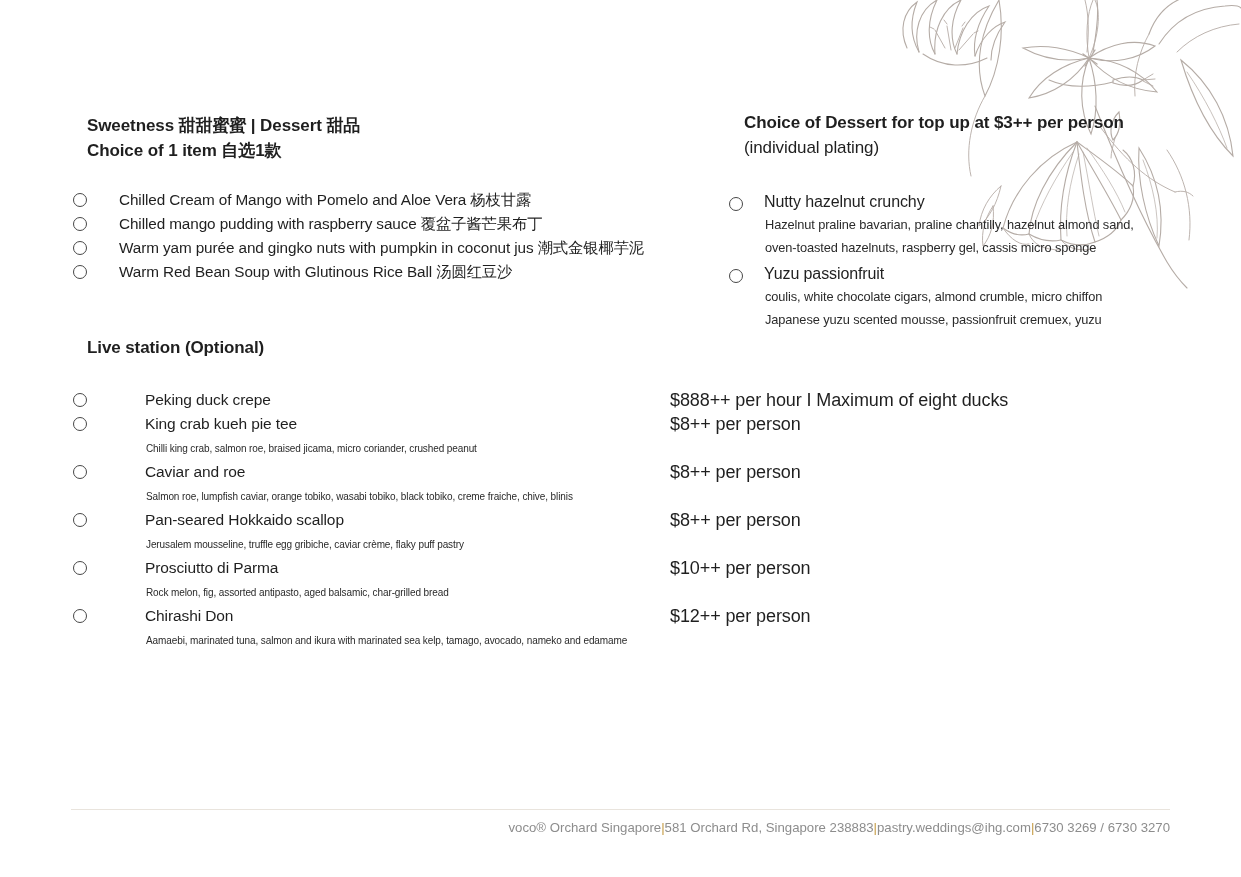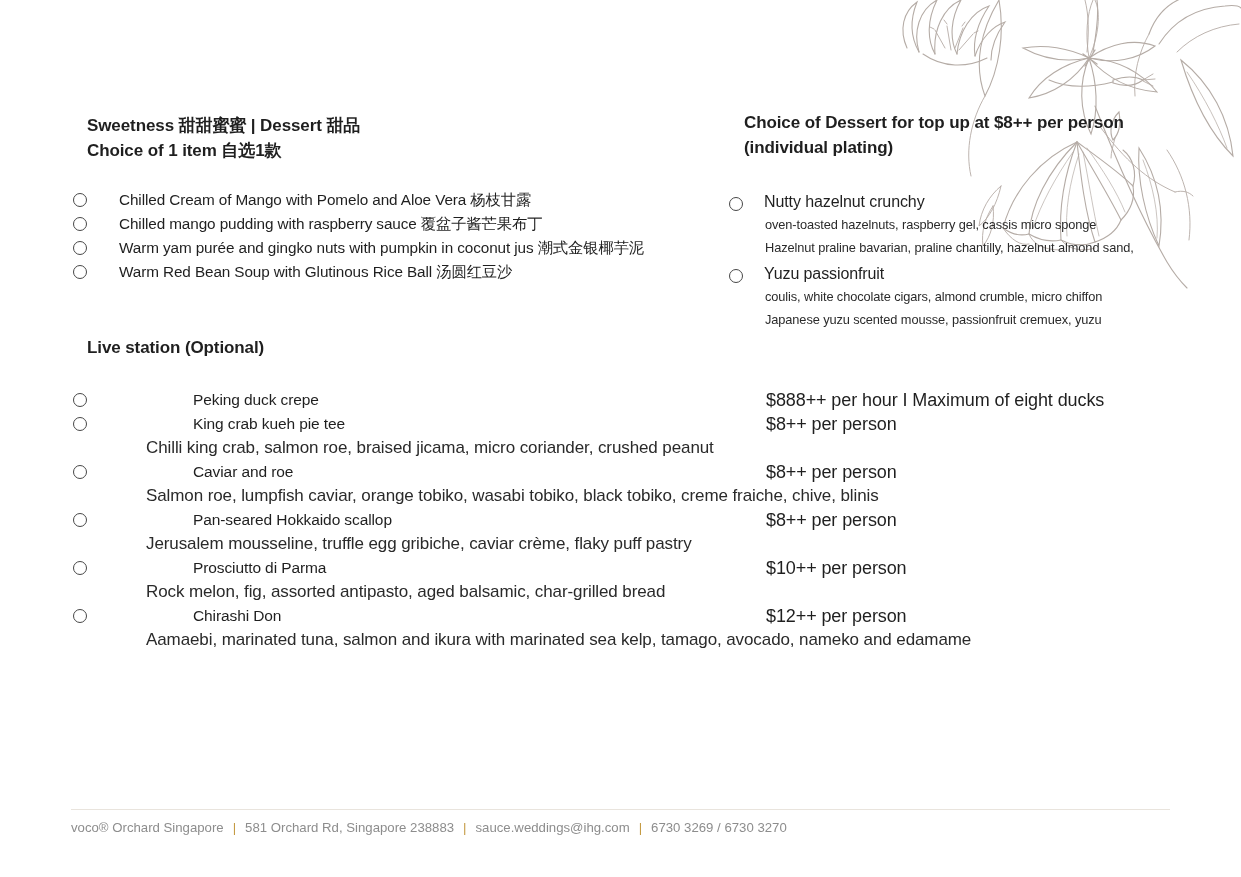--- a/index.html
+++ b/index.html
@@ -4,21 +4,21 @@
 <style>
   html,body{margin:0;padding:0;background:#ffffff;}
   .page{
     position:relative;width:1241px;height:877px;background:#fff;overflow:hidden;
     font-family:"Liberation Sans","DejaVu Sans",sans-serif;color:#1f1f1f;
     letter-spacing:-0.1px;
   }
   .decor{position:absolute;top:0;right:0;pointer-events:none;}
 
   h2{margin:16px;font-size:17px;line-height:25px;font-weight:bold;}
-  .subtitle-regular{font-weight:bold;}
+  .subtitle-regular{font-weight:normal;}
 
   
   .dessert{position:absolute;left:71px;top:97px;width:640px;}
   .dessert ul{list-style:none;margin:25px 0 0;padding:0;}
   .dessert li{display:flex;align-items:center;height:24px;padding-left:2px;font-size:15.3px;gap:12px;}
   .dessert li .radio{margin-right:20px;}
 
   .radio{
     display:inline-block;flex:0 0 auto;width:12px;height:12px;
     border:1.5px solid #474747;border-radius:50%;background:transparent;box-sizing:content-box;
@@ -27,32 +27,32 @@
   
   .topup{position:absolute;left:728px;top:94px;width:452px;}
   .topup .items{margin-top:27px;}
   .topup .head{display:flex;align-items:flex-end;height:24px;padding-left:1px;font-size:16px;}
   .topup .head .radio{margin-right:21px;}
   .topup .tdesc{margin-left:37px;margin-top:2px;font-size:12.8px;line-height:23px;color:#2a2a2a;}
 
   
   .live{position:absolute;left:71px;top:319px;width:1105px;}
   .live .lines{margin-top:28px;}
-  .iline{display:flex;align-items:center;height:24px;gap:48px;}
+  .iline{display:flex;align-items:center;height:24px;}
   .iline .radio{margin-left:2px;}
   .iline .name{margin-left:58px;width:525px;font-size:15.5px;}
   .iline .price{font-size:18px;white-space:nowrap;}
-  .dline{display:flex;align-items:center;height:24px;padding-left:75px;font-size:17px;color:#2a2a2a;}
+  .dline{display:flex;align-items:center;height:24px;padding-left:75px;font-size:10px;color:#2a2a2a;}
 
   
   .footer{position:absolute;left:71px;top:809px;width:1099px;}
   .footer .rule{height:1px;background:#e9e4dd;}
   .footer .row{
-    margin-top:10px;display:flex;align-items:center;gap:9px;
-    font-size:13.2px;color:#8d8d8d;letter-spacing:0;
+    margin-top:10px;display:flex;align-items:center;
+    font-size:13.2px;color:#8d8d8d;letter-spacing:0;justify-content:flex-end;
   }
   .footer .pipe{color:#c59b44;}
 </style>
 </head>
 <body>
 
 <div class="page">
 
   <svg class="decor" width="360" height="300" viewBox="0 0 360 300" aria-hidden="true">
     <g fill="none" stroke="#b5aca6" stroke-width="1.1" stroke-linecap="round">
@@ -131,32 +131,32 @@
       </li>
       <li>
         <span class="radio"></span>
         <span>Warm Red Bean Soup with Glutinous Rice Ball 汤圆红豆沙</span>
       </li>
     </ul>
   </section>
 
   <section class="topup">
     <h2>
-      <div>Choice of Dessert for top up at $8++ per person</div>
+      <div>Choice of Dessert for top up at $3++ per person</div>
       <div class="subtitle-regular">(individual plating)</div>
     </h2>
     <div class="items">
       <div>
         <div class="head">
           <span class="radio"></span>
           <span>Nutty hazelnut crunchy</span>
         </div>
         <div class="tdesc">
+          <div>Hazelnut praline bavarian, praline chantilly, hazelnut almond sand,</div>
           <div>oven-toasted hazelnuts, raspberry gel, cassis micro sponge</div>
-          <div>Hazelnut praline bavarian, praline chantilly, hazelnut almond sand,</div>
         </div>
       </div>
       <div>
         <div class="head">
           <span class="radio"></span>
           <span>Yuzu passionfruit</span>
         </div>
         <div class="tdesc">
           <div>coulis, white chocolate cigars, almond crumble, micro chiffon</div>
           <div>Japanese yuzu scented mousse, passionfruit cremuex, yuzu</div>
@@ -206,19 +206,19 @@
     </div>
   </section>
 
   <footer class="footer">
     <div class="rule"></div>
     <div class="row">
       <span>voco® Orchard Singapore</span>
       <span class="pipe">|</span>
       <span>581 Orchard Rd, Singapore 238883</span>
       <span class="pipe">|</span>
-      <span>sauce.weddings@ihg.com</span>
+      <span>pastry.weddings@ihg.com</span>
       <span class="pipe">|</span>
       <span>6730 3269 / 6730 3270</span>
     </div>
   </footer>
 
 </div>
 
 </body></html>

